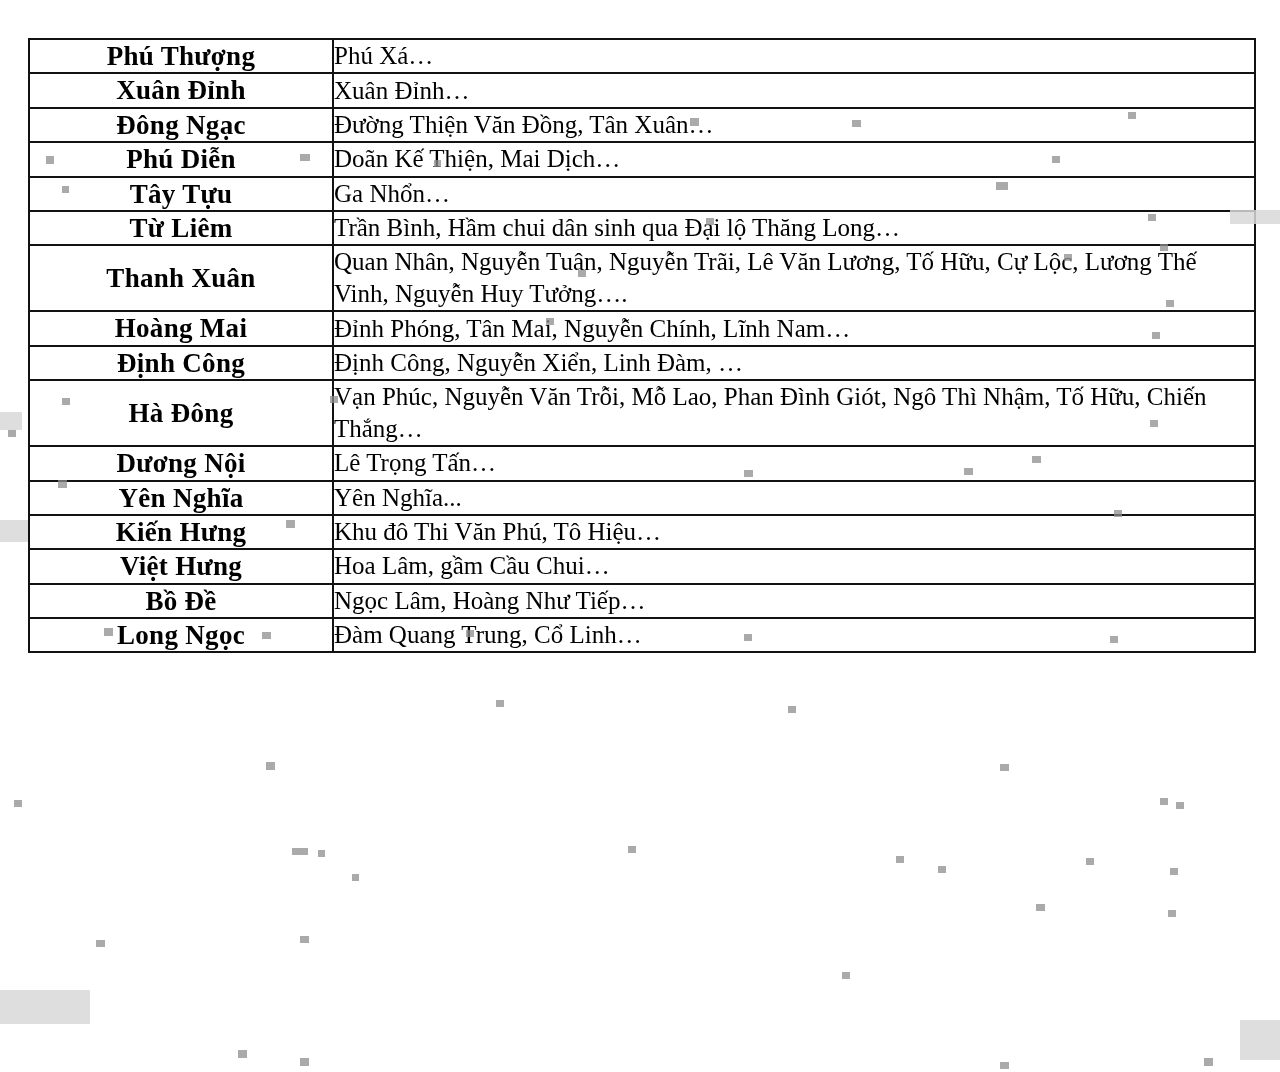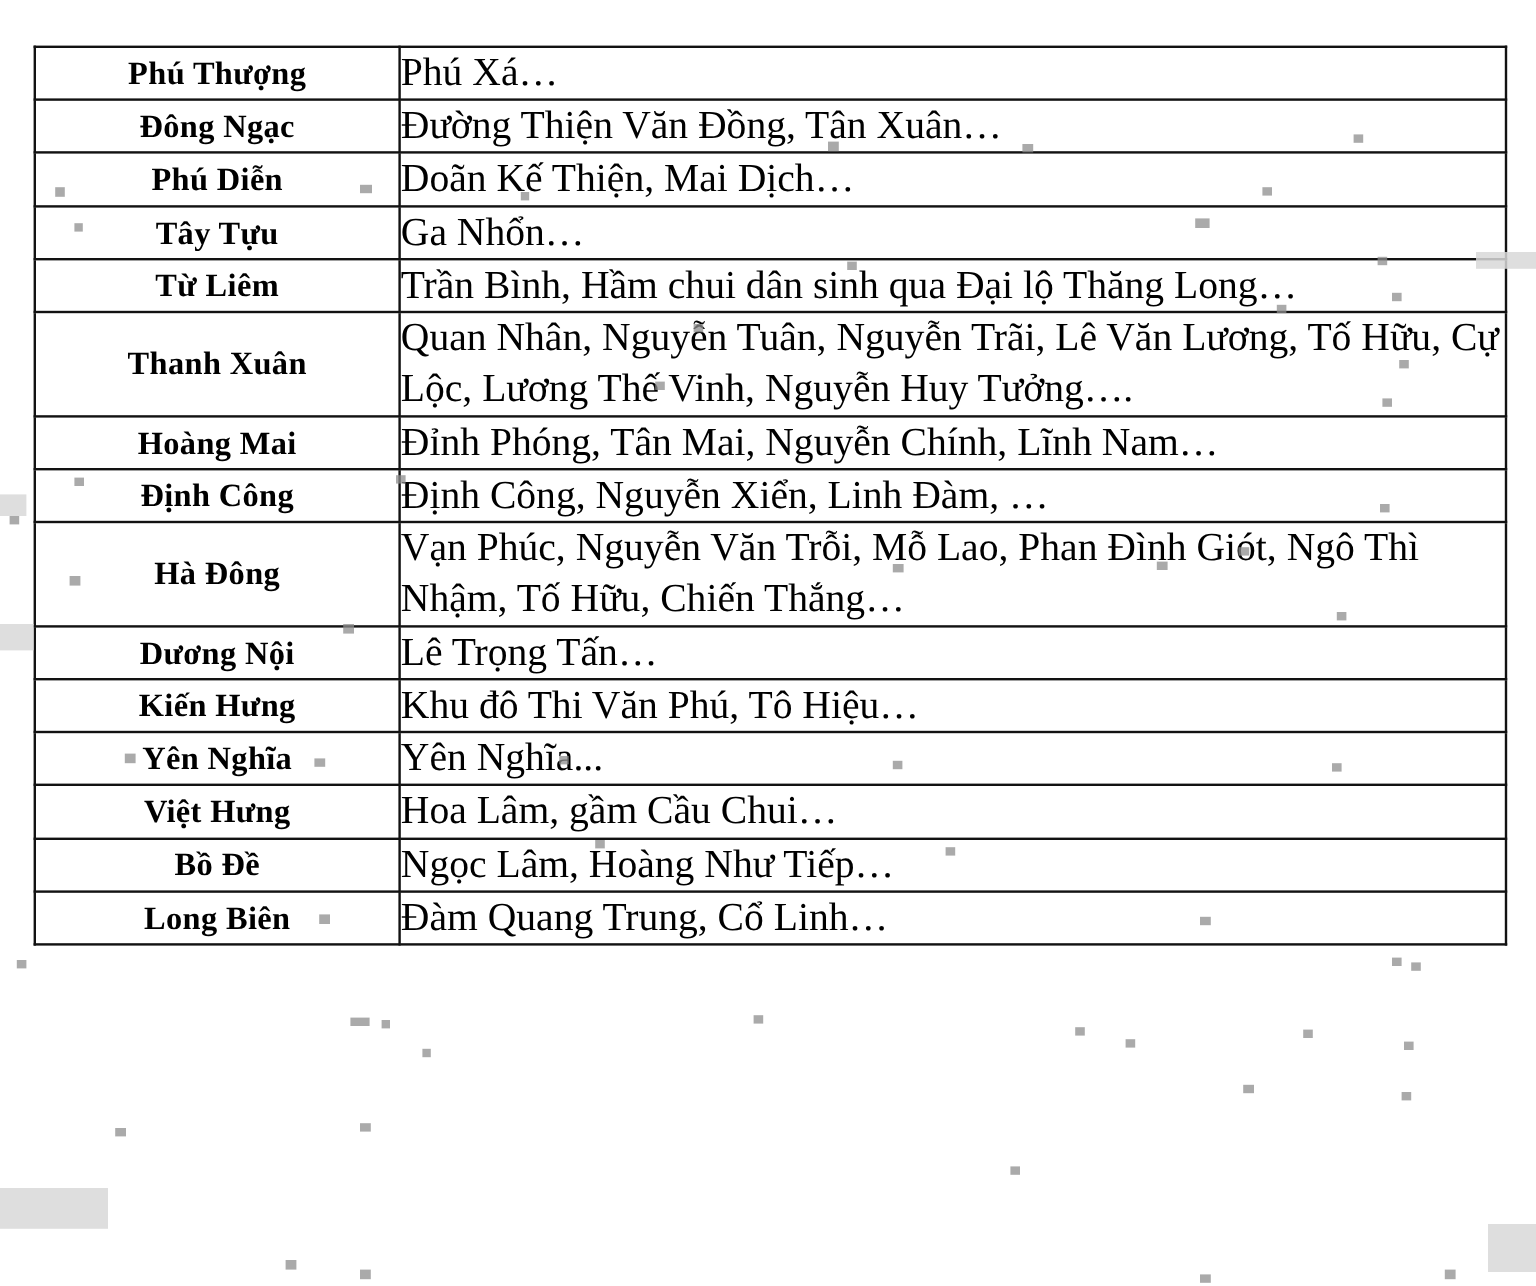--- a/index.html
+++ b/index.html
@@ -62,37 +62,41 @@
     text-align: center;
     font-weight: bold;
     font-size: 27px;
     letter-spacing: 0.3px;
     padding: 6px 4px;
     line-height: 1.2;
   }
   td.col-streets {
     width: 920px;
     text-align: left;
-    font-size: 33px;
+    font-size: 25px;
     padding: 6px 10px 6px 14px;
     line-height: 1.28;
   }
 </style>
 </head>
 <body>
 
 <div class="page">
 
   <table class="addr-table">
     <tbody>
       <tr>
         <td class="col-ward">Phú Thượng</td>
         <td class="col-streets">Phú Xá…</td>
       </tr>
       <tr>
+        <td class="col-ward">Xuân Đỉnh</td>
+        <td class="col-streets">Xuân Đỉnh…</td>
+      </tr>
+      <tr>
         <td class="col-ward">Đông Ngạc</td>
         <td class="col-streets">Đường Thiện Văn Đồng, Tân Xuân…</td>
       </tr>
       <tr>
         <td class="col-ward">Phú Diễn</td>
         <td class="col-streets">Doãn Kế Thiện, Mai Dịch…</td>
       </tr>
       <tr>
         <td class="col-ward">Tây Tựu</td>
         <td class="col-streets">Ga Nhổn…</td>
@@ -115,37 +119,37 @@
       </tr>
       <tr>
         <td class="col-ward">Hà Đông</td>
         <td class="col-streets">Vạn Phúc, Nguyễn Văn Trỗi, Mỗ Lao, Phan Đình Giót, Ngô Thì Nhậm, Tố Hữu, Chiến Thắng…</td>
       </tr>
       <tr>
         <td class="col-ward">Dương Nội</td>
         <td class="col-streets">Lê Trọng Tấn…</td>
       </tr>
       <tr>
+        <td class="col-ward">Yên Nghĩa</td>
+        <td class="col-streets">Yên Nghĩa...</td>
+      </tr>
+      <tr>
         <td class="col-ward">Kiến Hưng</td>
         <td class="col-streets">Khu đô Thi Văn Phú, Tô Hiệu…</td>
       </tr>
       <tr>
-        <td class="col-ward">Yên Nghĩa</td>
-        <td class="col-streets">Yên Nghĩa...</td>
-      </tr>
-      <tr>
         <td class="col-ward">Việt Hưng</td>
         <td class="col-streets">Hoa Lâm, gầm Cầu Chui…</td>
       </tr>
       <tr>
         <td class="col-ward">Bồ Đề</td>
         <td class="col-streets">Ngọc Lâm, Hoàng Như Tiếp…</td>
       </tr>
       <tr>
-        <td class="col-ward">Long Biên</td>
+        <td class="col-ward">Long Ngọc</td>
         <td class="col-streets">Đàm Quang Trung, Cổ Linh…</td>
       </tr>
     </tbody>
   </table>
 
   <div class="speckle-layer" id="noise">
       <div class="speckle" style="left:46px;top:156px;width:8px;height:8px"></div>
       <div class="speckle" style="left:62px;top:186px;width:7px;height:7px"></div>
       <div class="speckle" style="left:300px;top:154px;width:10px;height:7px"></div>
       <div class="speckle" style="left:434px;top:160px;width:7px;height:7px"></div>

